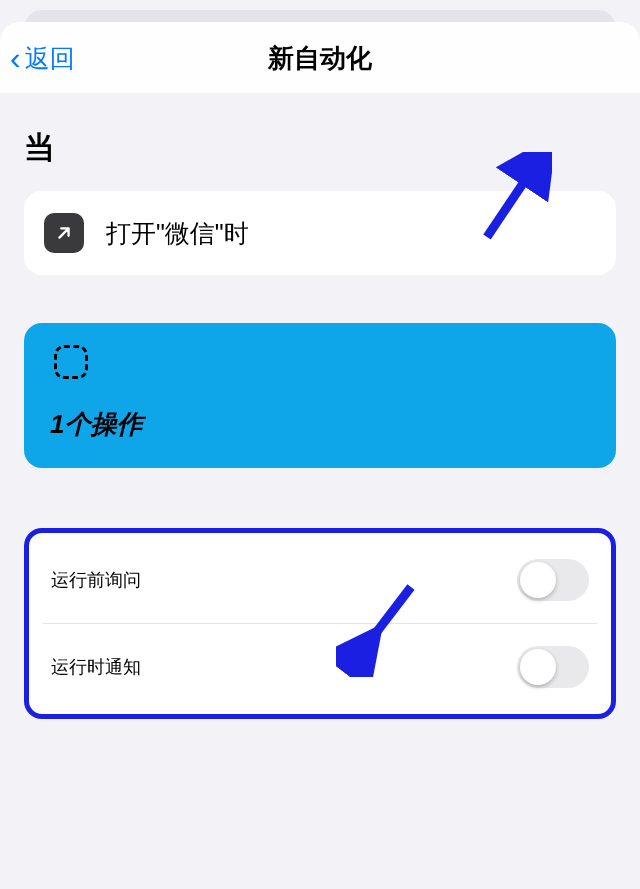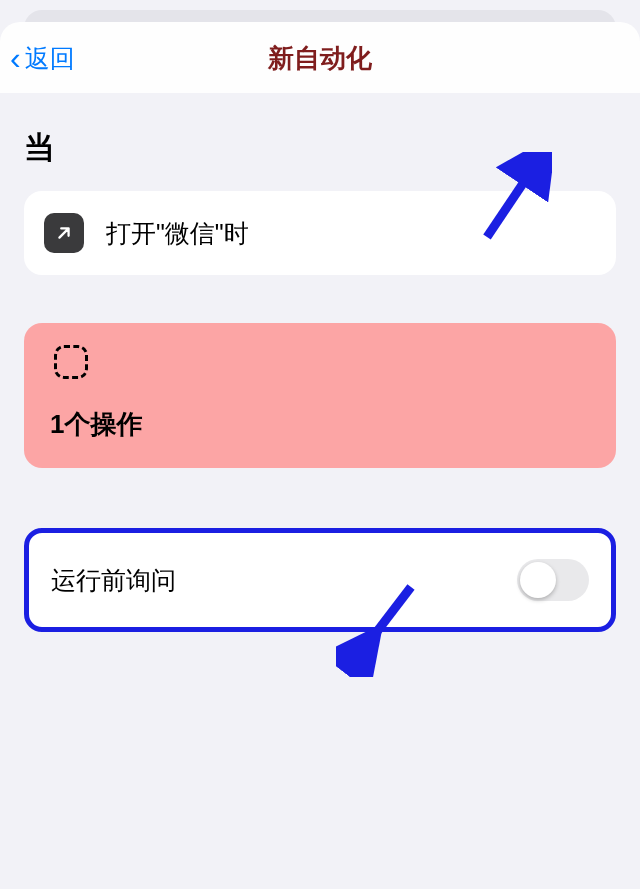--- a/index.html
+++ b/index.html
@@ -49,21 +49,21 @@
       gap: 4px;
     }
     .back-chevron {
       font-size: 32px;
       font-weight: 400;
       line-height: 0.8;
     }
     .nav-title {
       font-size: 26px;
       font-weight: 600;
-      color: #7f1d1d;
+      color: #000000;
       position: absolute;
       left: 50%;
       transform: translateX(-50%);
     }
     .done-btn {
       color: #007aff;
       font-size: 25px;
       font-weight: 600;
       border: 4px solid #1b1fe2;
       padding: 6px 14px;
@@ -98,23 +98,24 @@
     }
     .trigger-icon svg {
       width: 22px;
       height: 22px;
     }
     .trigger-text {
       font-size: 25px;
       color: #000;
     }
     .exec-card {
-      background: #fca5a5;
+      background: #0ea5e9;
       border-radius: 18px;
       padding: 22px 20px 26px 26px;
+      font-style: italic;
     }
     .placeholder-icon {
       width: 34px;
       height: 34px;
       border: 3px dashed #000;
       border-radius: 10px;
       margin-bottom: 28px;
       margin-left: 4px;
     }
     .exec-text {
@@ -131,21 +132,21 @@
     .settings-row {
       display: flex;
       align-items: center;
       justify-content: space-between;
       padding: 22px 8px;
     }
     .settings-row + .settings-row {
       border-top: 1px solid #e5e5ea;
     }
     .settings-label {
-      font-size: 25px;
+      font-size: 18px;
       color: #000;
     }
     .switch {
       width: 72px;
       height: 42px;
       background: #e9e9eb;
       border-radius: 21px;
       position: relative;
     }
     .switch-knob {
@@ -209,20 +210,26 @@
 
     <div class="section-gap-2"></div>
 
     <div class="settings-card">
       <div class="settings-row">
         <div class="settings-label">运行前询问</div>
         <div class="switch">
           <div class="switch-knob"></div>
         </div>
       </div>
+      <div class="settings-row">
+        <div class="settings-label">运行时通知</div>
+        <div class="switch">
+          <div class="switch-knob"></div>
+        </div>
+      </div>
     </div>
   </div>
 
   <svg class="arrow-1" width="80" height="95">
     <defs>
       <marker id="ah1" markerWidth="7" markerHeight="7" refX="2" refY="3.5" orient="auto">
         <polygon points="0 0, 7 3.5, 0 7" fill="#1b1fe2"></polygon>
       </marker>
     </defs>
     <line x1="15" y1="85" x2="60" y2="18" stroke="#1b1fe2" stroke-width="9" marker-end="url(#ah1)"></line>

